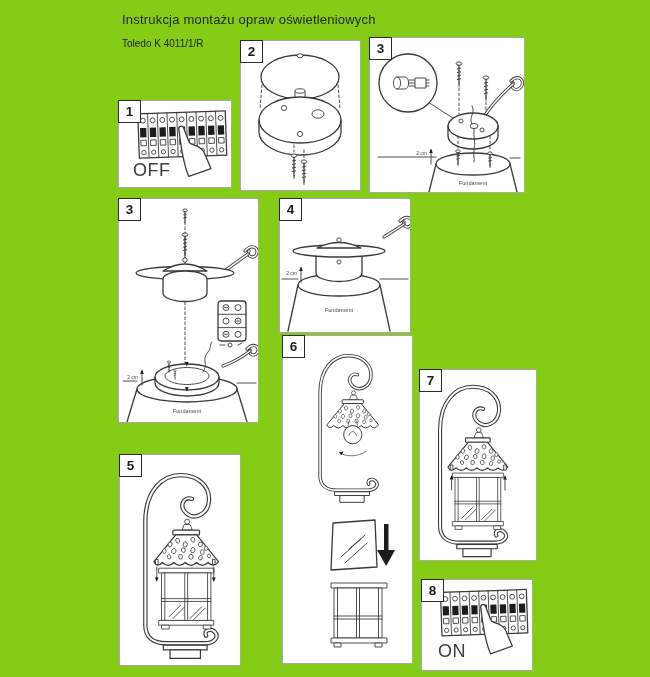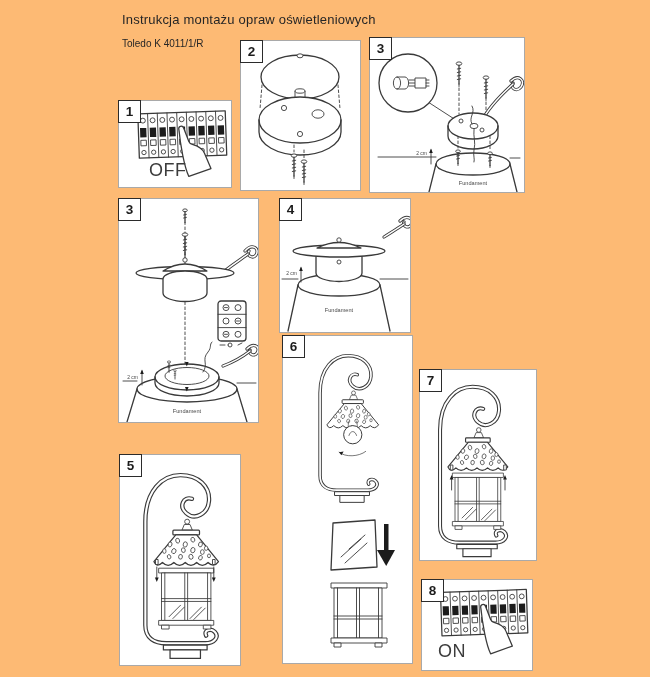--- a/index.html
+++ b/index.html
@@ -1,16 +1,16 @@
 <!DOCTYPE html>
 <html><head>
 <meta charset="utf-8">
 <style>
   html,body{margin:0;padding:0;background:#fff;}
-  .page{position:relative;width:650px;height:677px;background:#fdba74;overflow:hidden;
+  .page{position:relative;width:650px;height:677px;background:#84cc16;overflow:hidden;
         font-family:"Liberation Sans",sans-serif;color:#2a2a2a;}
   .title{position:absolute;left:122px;top:12px;font-size:13px;letter-spacing:.2px;color:#262626;}
   .subtitle{position:absolute;left:122px;top:38px;font-size:10px;color:#262626;}
   .panel{position:absolute;background:#fff;border:1px solid #a9a9a9;box-sizing:border-box;}
   .num{position:absolute;top:-1px;left:-1px;width:21px;height:21px;border:1.6px solid #2b2b2b;
        background:#fff;display:flex;align-items:center;justify-content:center;
        font-weight:bold;font-size:13.5px;color:#1c1c1c;z-index:2;}
   .biglabel{position:absolute;font-size:18px;color:#3c3c3c;letter-spacing:.5px;z-index:2;}
   svg{display:block;}
   .ln{fill:none;stroke:#3a3a3a;stroke-width:1.3;stroke-linecap:round;stroke-linejoin:round;}
@@ -140,21 +140,21 @@
         <path class="ln thin" d="M58,167 L70,155 M62,169 L74,157 M80,169 L92,157 M84,170 L96,158"></path>
       </g>
     </defs>
   </svg>
 
   <section class="panel" style="left:118px;top:100px;width:114px;height:88px;">
     <div class="num">1</div>
     <svg width="112" height="76" viewBox="0 0 114 76" style="margin-top:4px">
       <use href="#sym-breaker"></use>
     </svg>
-    <div class="biglabel" style="left:14px;bottom:6px;margin-left:16px;">OFF</div>
+    <div class="biglabel" style="left:14px;bottom:6px;">OFF</div>
   </section>
 
   <section class="panel" style="left:240px;top:40px;width:121px;height:151px;">
     <div class="num">2</div>
     <svg width="119" height="149" viewBox="0 0 119 149">
       <path class="ln thin dash" d="M21,44 L19,68 M97,44 L99,68"></path>
       <ellipse class="fw" cx="59" cy="36" rx="39" ry="22"></ellipse>
       <ellipse class="fw thin" cx="59" cy="14.8" rx="3" ry="2"></ellipse>
       <rect class="fw thin" x="54" y="50" width="10" height="11"></rect>
       <ellipse class="fw thin" cx="59" cy="50" rx="5" ry="2.2"></ellipse>

